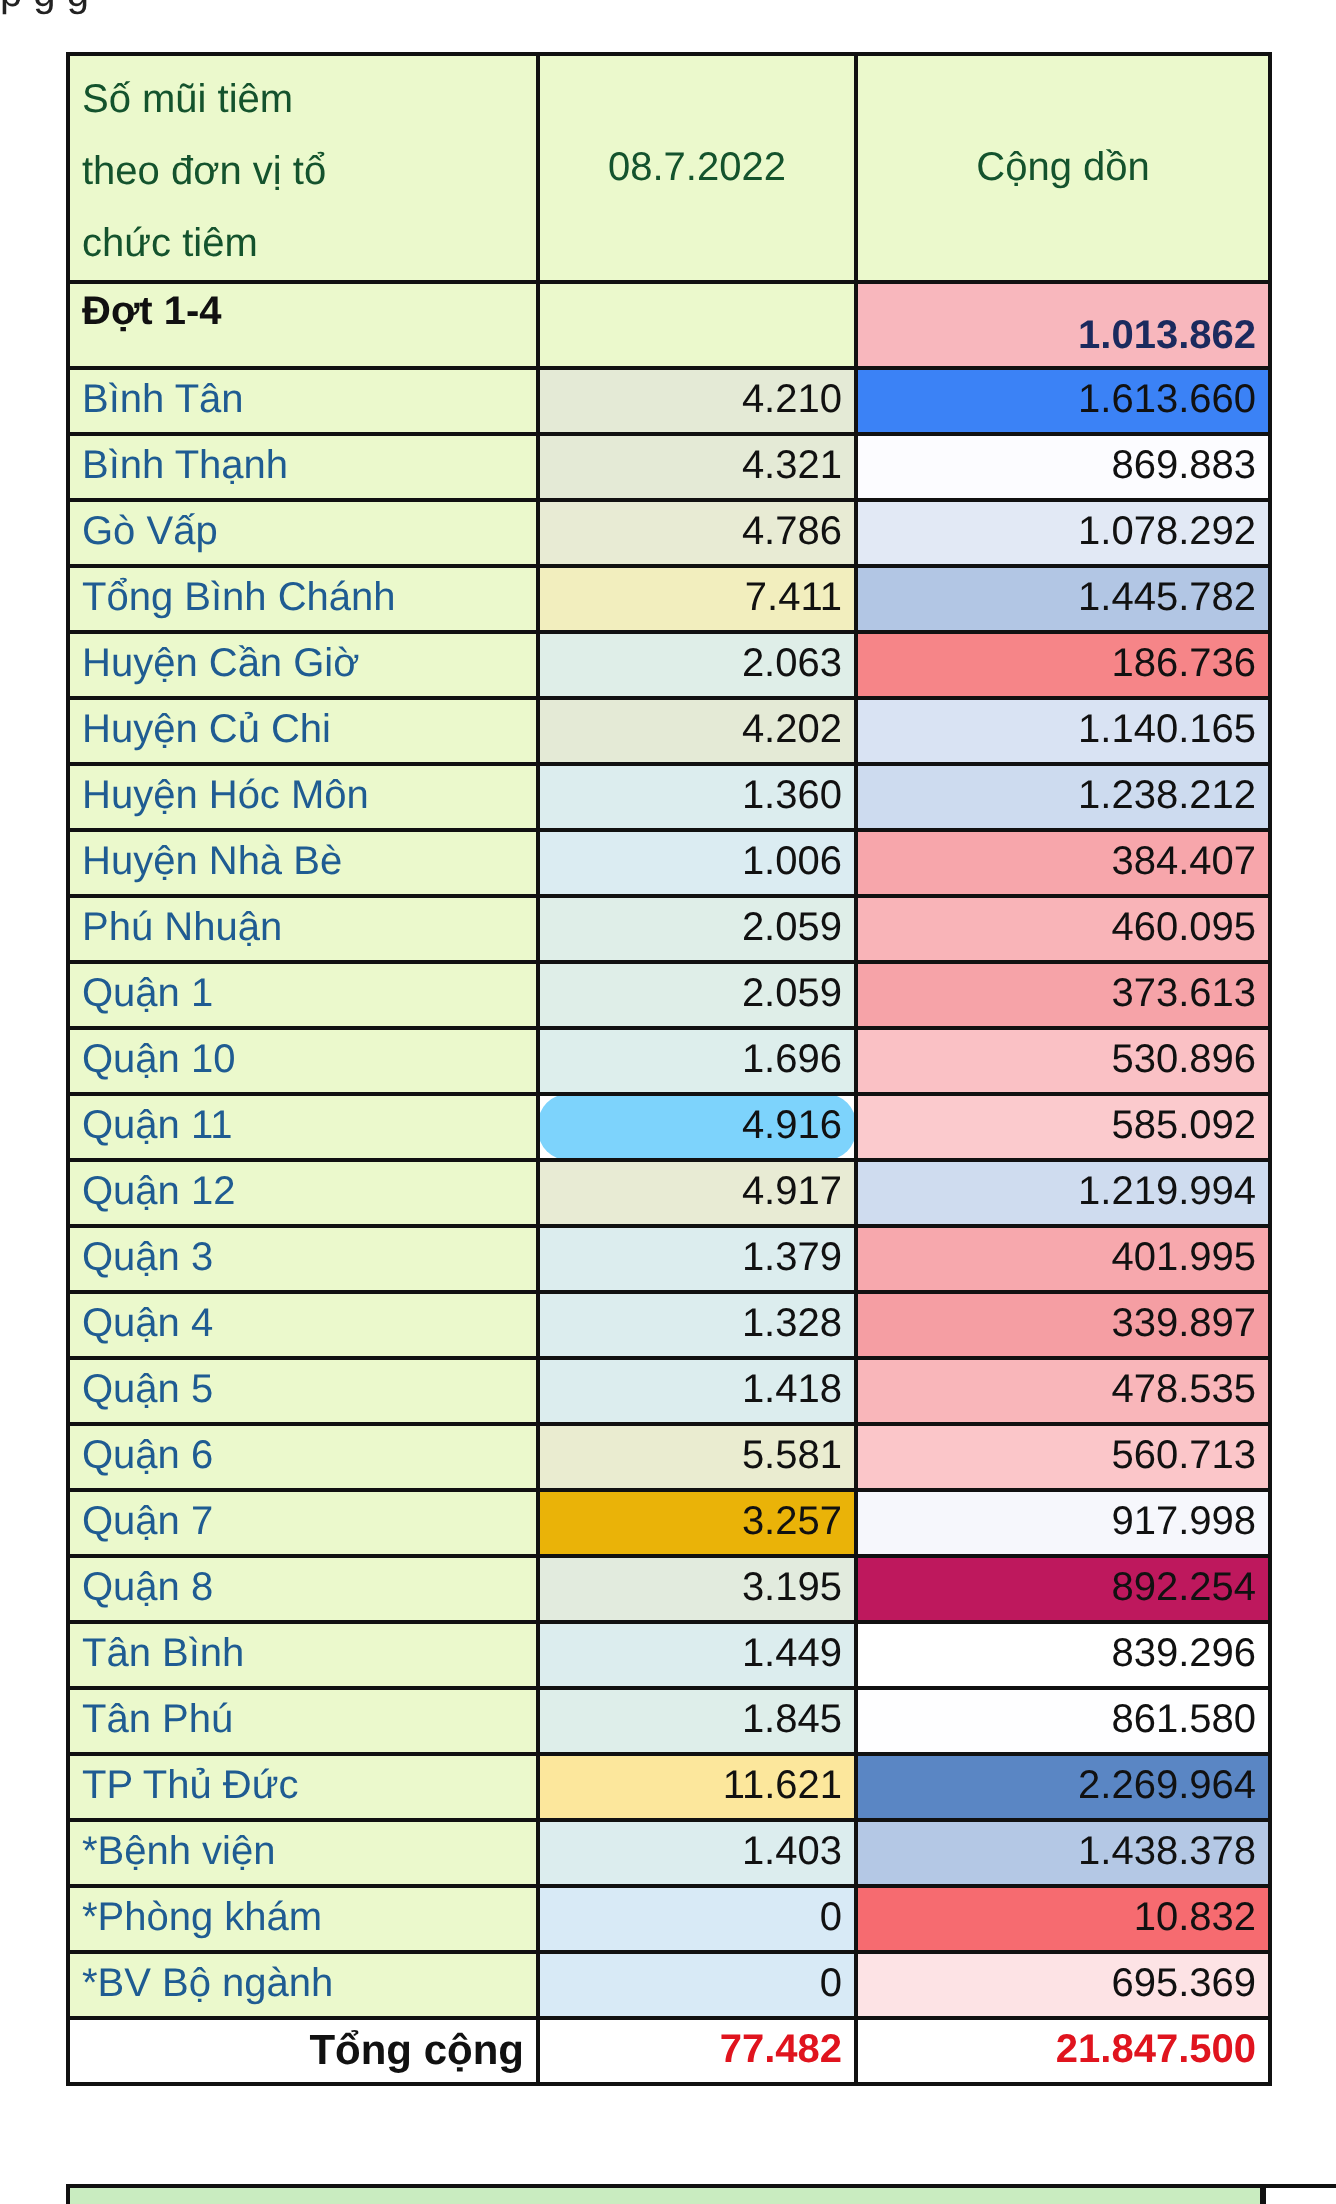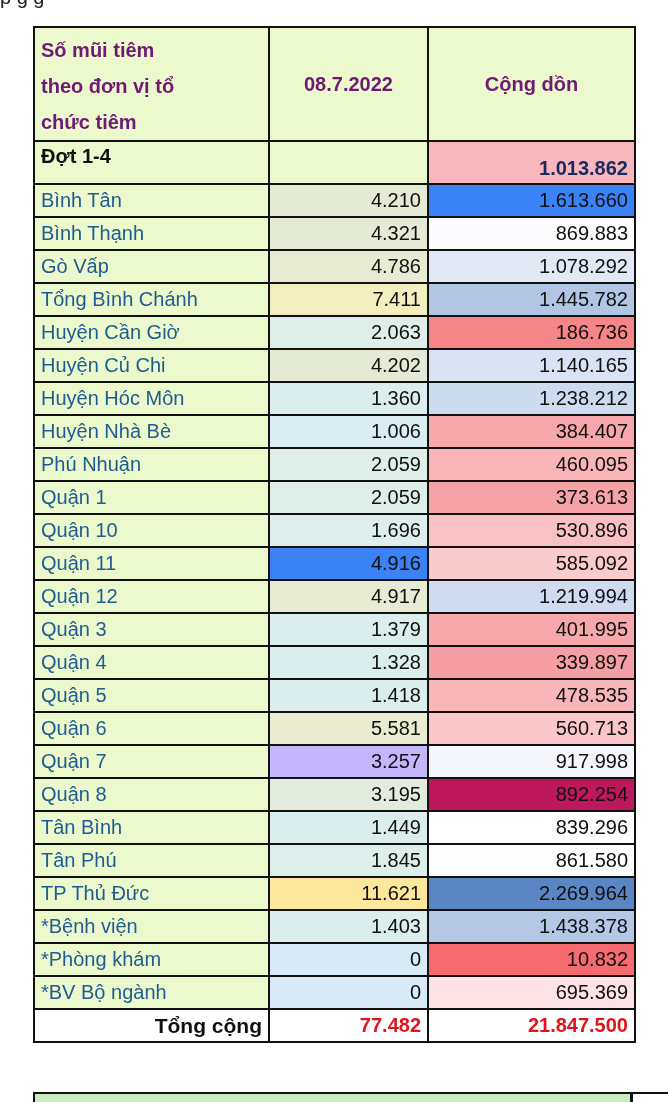--- a/index.html
+++ b/index.html
@@ -4,21 +4,21 @@
 <style>
   html, body { margin: 0; padding: 0; background: #ffffff; }
   body { width: 668px; height: 1102px; position: relative; overflow: hidden;
          font-family: "Liberation Sans", sans-serif; }
   .topline { position: absolute; left: 0; top: -14px; font-size: 20px; color: #222; }
   table.vax { position: absolute; left: 33px; top: 26px; border-collapse: collapse;
               width: 601px; table-layout: fixed; }
   table.vax td { border: 2px solid #111; padding: 0 6px; height: 31px; font-size: 20px;
                  line-height: 31px; white-space: nowrap; overflow: hidden; }
   col.c1 { width: 235px; } col.c2 { width: 159px; } col.c3 { width: 207px; }
-  .hdr td { height: 110px; background: #ebf9cc; color: #701a75; font-weight: bold;
+  .hdr td { height: 110px; background: #ebf9cc; color: #14532d; font-weight: normal;
             text-align: center; line-height: 24px; }
   .hdr td.h1 { text-align: left; vertical-align: top; padding-top: 4px; line-height: 36px; }
   .dot td { height: 56px; background: #ebf9cc; }
   .dot td.d1 { vertical-align: top; font-weight: bold; color: #111; line-height: 24px; padding-top: 2px; }
   .dot td.d3 { background: #f8b7bd; color: #1b2a5e; font-weight: bold; text-align: right;
                vertical-align: middle; line-height: 24px; padding-top: 10px; }
   .row td.name { background: #ebf9cc; color: #1f5c92; }
   .row td.num { text-align: right; color: #111; }
   .total td { background: #ffffff; height: 32px; font-weight: bold; }
   .total td.tname { text-align: right; color: #111; font-size: 21px; }
@@ -104,21 +104,21 @@
         <td class="num" style="background: rgb(223, 238, 232);">2.059</td>
         <td class="num" style="background: rgb(246, 163, 168);">373.613</td>
       </tr>
       <tr class="row">
         <td class="name">Quận 10</td>
         <td class="num" style="background: rgb(221, 238, 236);">1.696</td>
         <td class="num" style="background: rgb(250, 193, 197);">530.896</td>
       </tr>
       <tr class="row">
         <td class="name">Quận 11</td>
-        <td class="num" style="background: #3b82f6;">4.916</td>
+        <td class="num" style="background: #7dd3fc; border-radius: 15px;">4.916</td>
         <td class="num" style="background: rgb(251, 202, 205);">585.092</td>
       </tr>
       <tr class="row">
         <td class="name">Quận 12</td>
         <td class="num" style="background: rgb(232, 235, 212);">4.917</td>
         <td class="num" style="background: rgb(207, 220, 239);">1.219.994</td>
       </tr>
       <tr class="row">
         <td class="name">Quận 3</td>
         <td class="num" style="background: rgb(220, 237, 238);">1.379</td>
@@ -134,21 +134,21 @@
         <td class="num" style="background: rgb(220, 237, 238);">1.418</td>
         <td class="num" style="background: rgb(249, 182, 186);">478.535</td>
       </tr>
       <tr class="row">
         <td class="name">Quận 6</td>
         <td class="num" style="background: rgb(234, 236, 208);">5.581</td>
         <td class="num" style="background: rgb(251, 198, 201);">560.713</td>
       </tr>
       <tr class="row">
         <td class="name">Quận 7</td>
-        <td class="num" style="background: #c4b5fd;">3.257</td>
+        <td class="num" style="background: #eab308;">3.257</td>
         <td class="num" style="background: rgb(246, 247, 252);">917.998</td>
       </tr>
       <tr class="row">
         <td class="name">Quận 8</td>
         <td class="num" style="background: rgb(226, 235, 222);">3.195</td>
         <td class="num" style="background: #be185d; margin-left: 37px;">892.254</td>
       </tr>
       <tr class="row">
         <td class="name">Tân Bình</td>
         <td class="num" style="background: rgb(220, 237, 238);">1.449</td>

